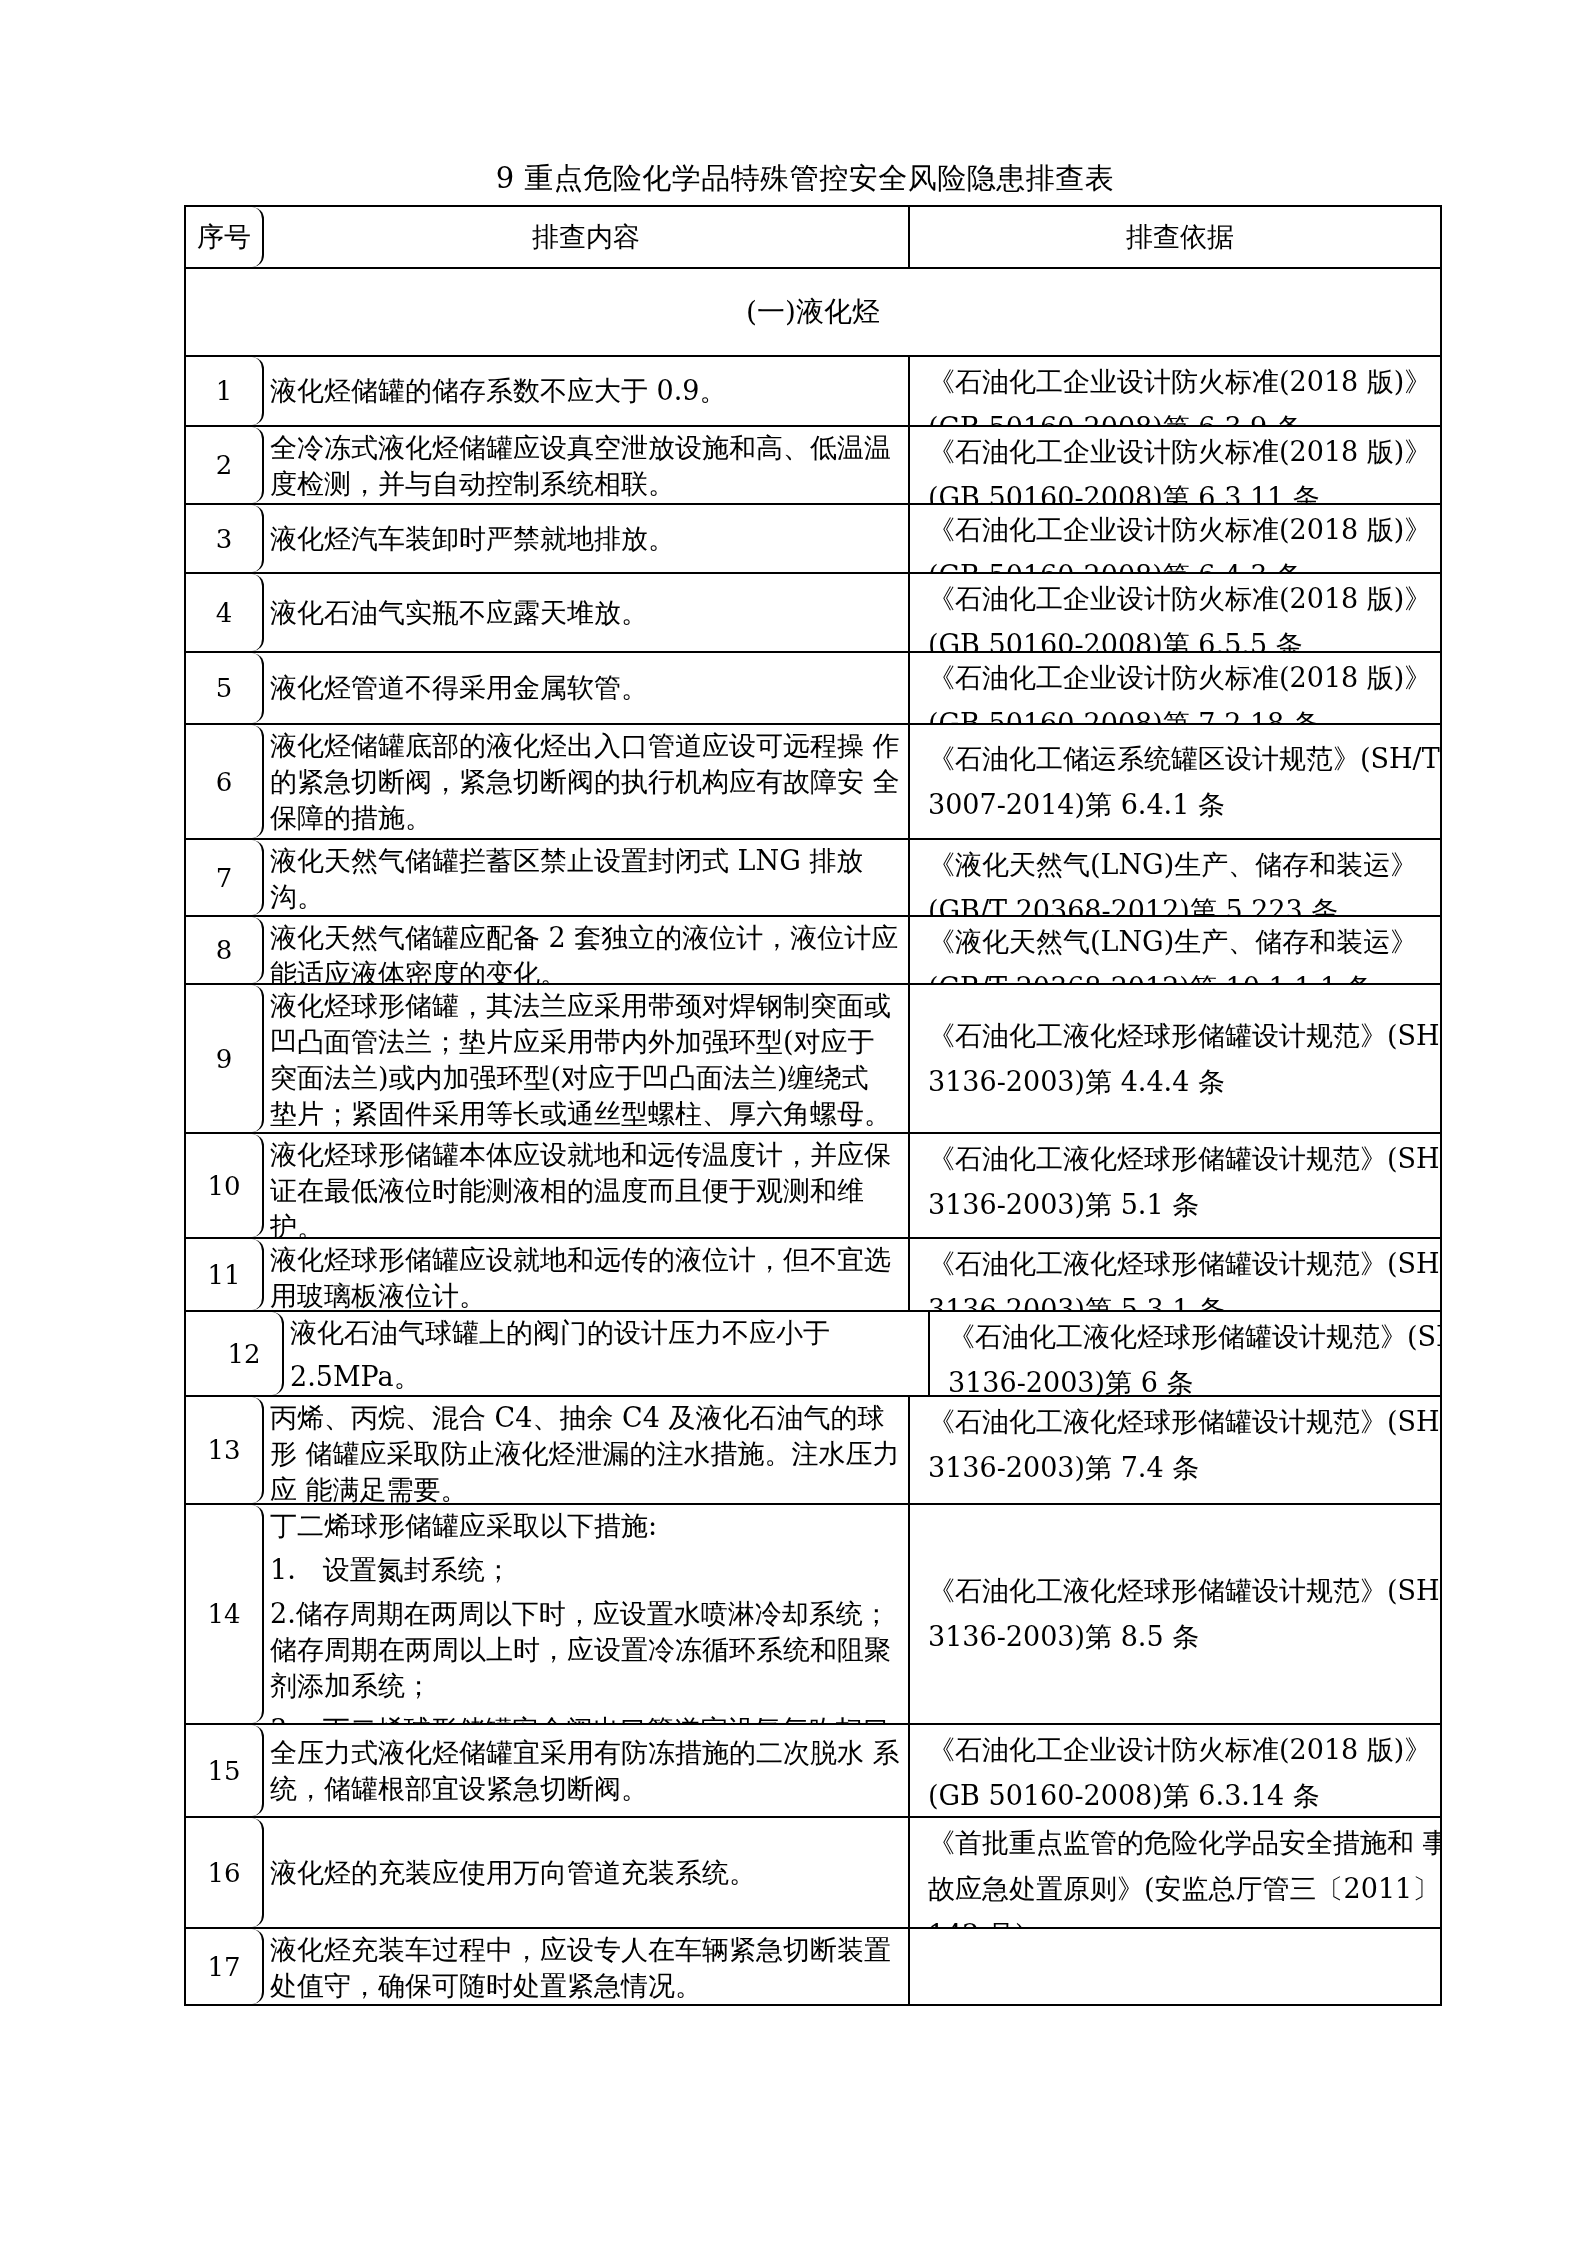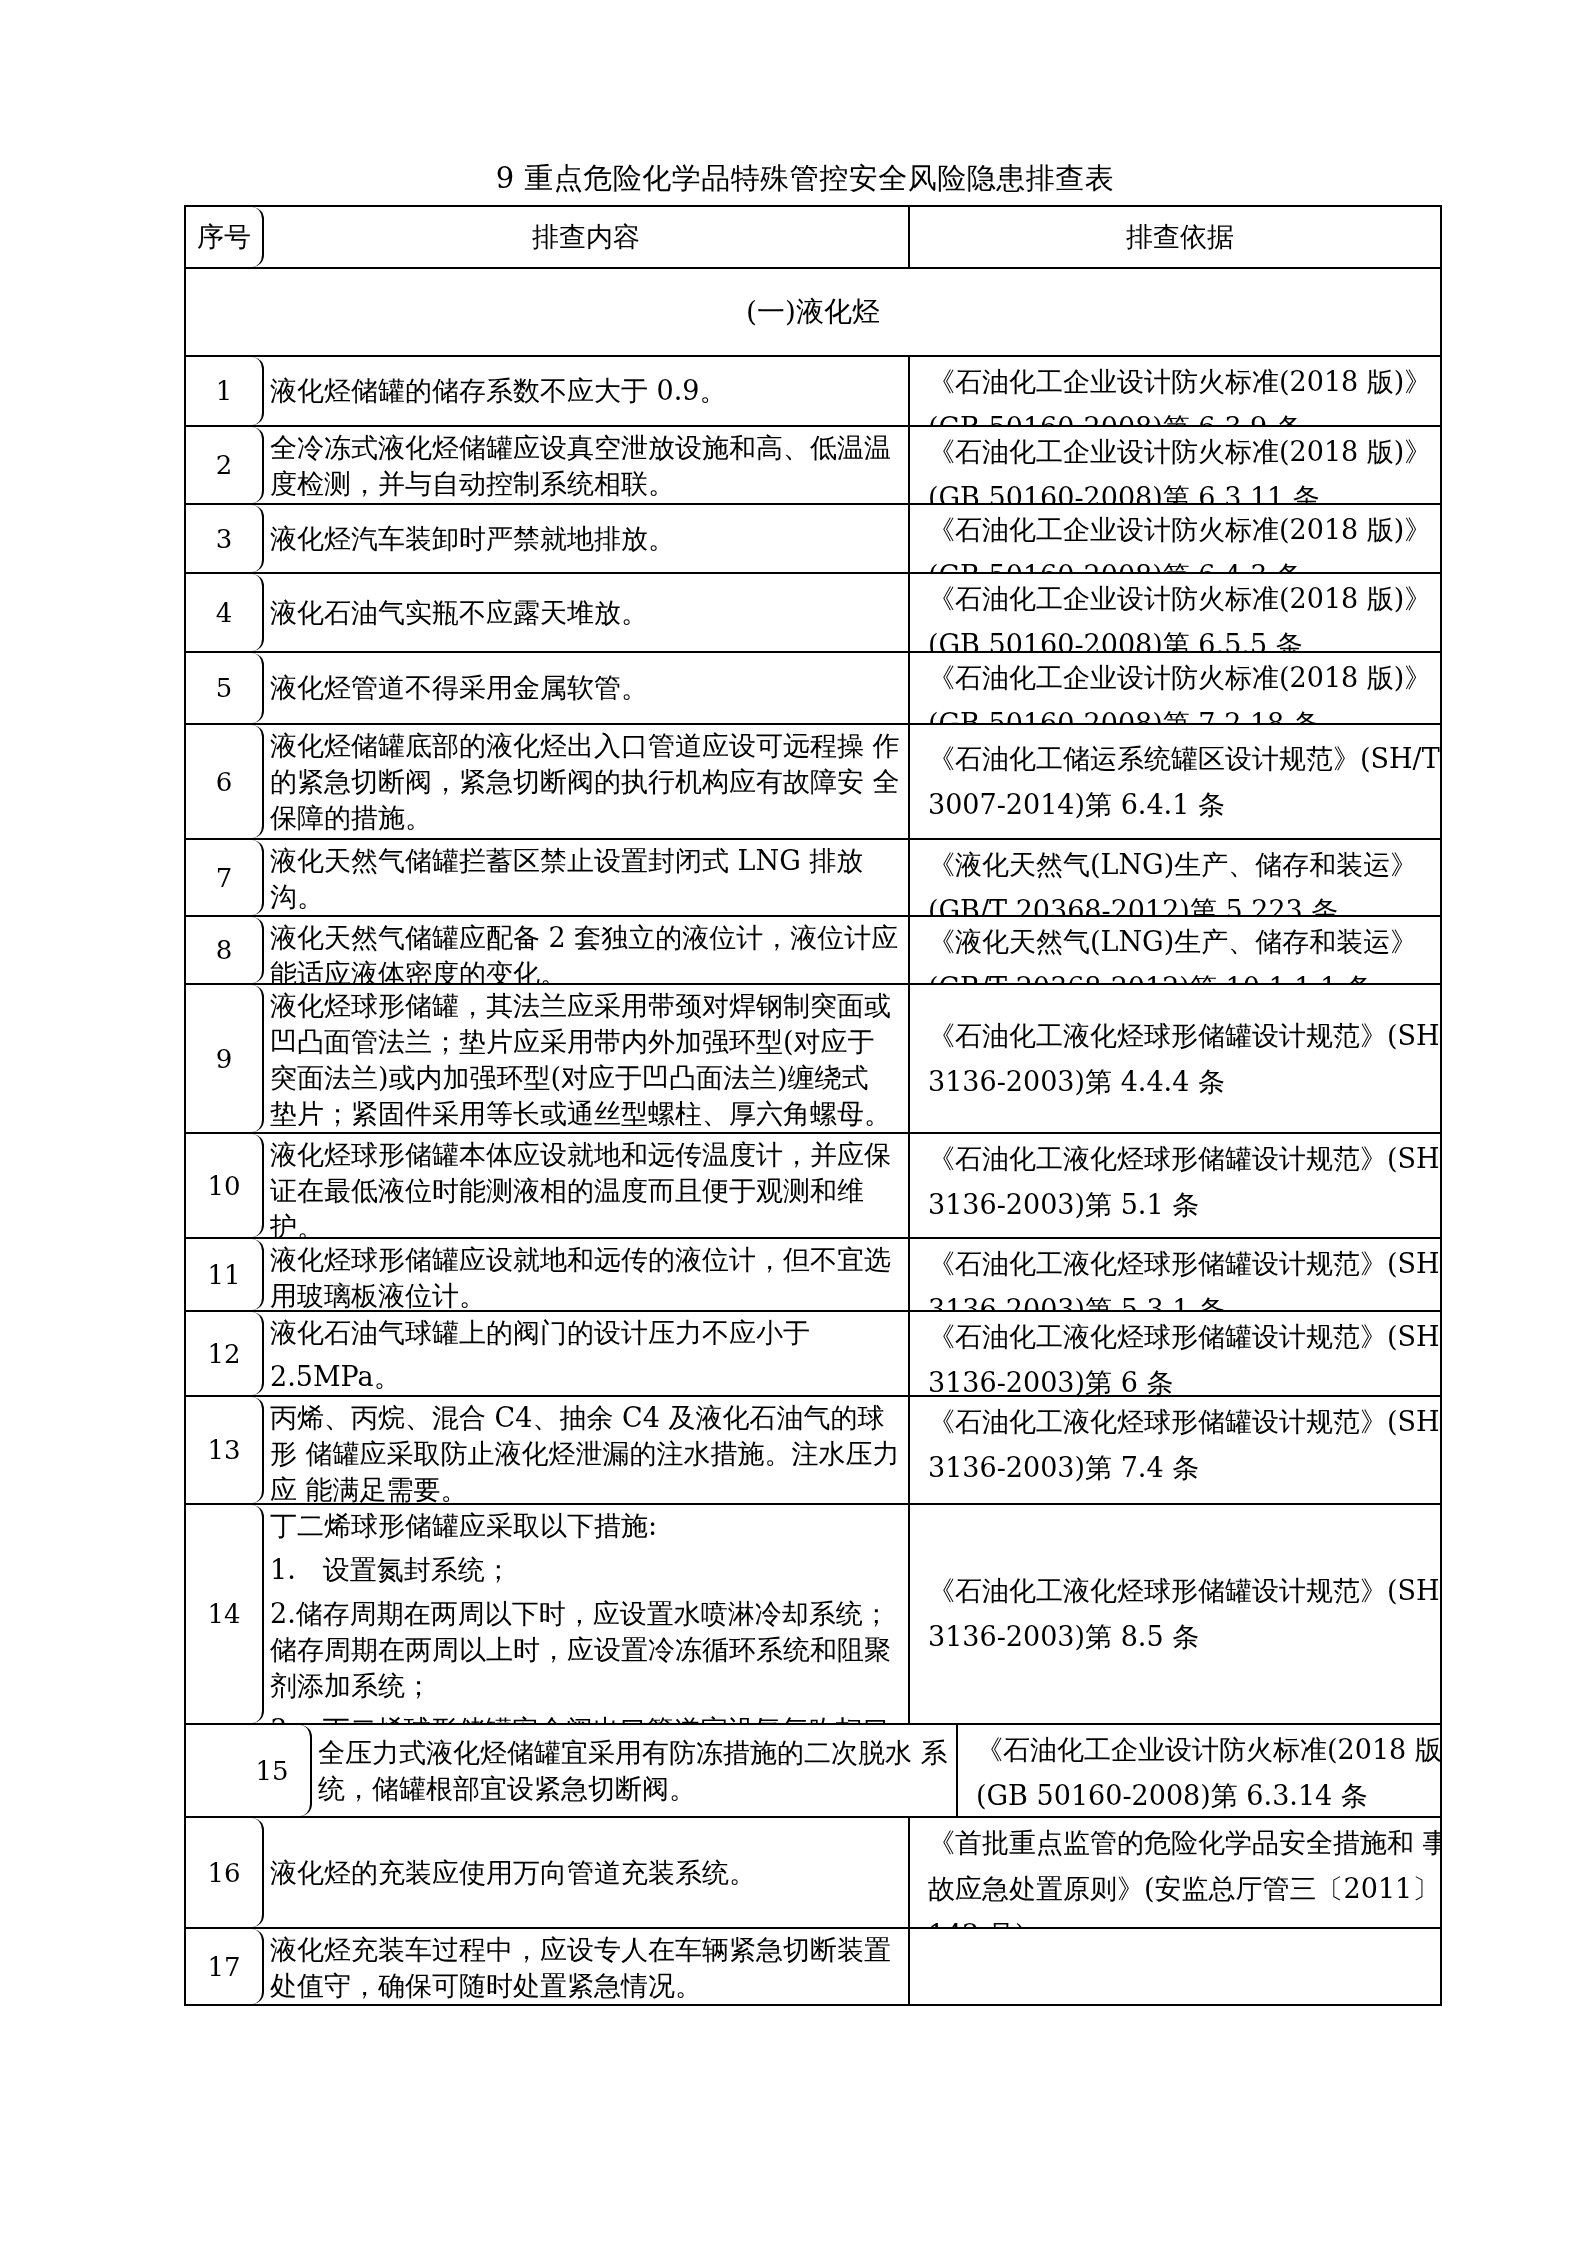--- a/index.html
+++ b/index.html
@@ -234,21 +234,21 @@
               <p>液化烃球形储罐应设就地和远传的液位计，但不宜选 用玻璃板液位计。</p>
             </div>
           </div>
           <div class="cell c3 basis-cell">
             <div class="inner basis-inner">
               <div class="basis-line">《石油化工液化烃球形储罐设计规范》(SH</div>
               <div class="basis-line">3136-2003)第 5.3.1 条</div>
             </div>
           </div>
         </div>
-        <div class="row body-row" style="height: 85px;">
+        <div class="row body-row" style="height: 85px; padding-left: 20px;">
           <div class="cell c1 num-cell">12</div>
           <div class="cell c2 content-cell">
             <div class="inner content-inner">
               <p>液化石油气球罐上的阀门的设计压力不应小于</p>
               <p>2.5MPa。</p>
             </div>
           </div>
           <div class="cell c3 basis-cell">
             <div class="inner basis-inner">
               <div class="basis-line">《石油化工液化烃球形储罐设计规范》(SH</div>
@@ -280,21 +280,21 @@
               <p>3.　丁二烯球形储罐安全阀出口管道宜设氮气吹扫口</p>
             </div>
           </div>
           <div class="cell c3 basis-cell v-center">
             <div class="inner basis-inner">
               <div class="basis-line">《石油化工液化烃球形储罐设计规范》(SH</div>
               <div class="basis-line">3136-2003)第 8.5 条</div>
             </div>
           </div>
         </div>
-        <div class="row body-row" style="height: 93px; padding-left: 48px;">
+        <div class="row body-row" style="height: 93px;">
           <div class="cell c1 num-cell">15</div>
           <div class="cell c2 content-cell v-center">
             <div class="inner content-inner">
               <p>全压力式液化烃储罐宜采用有防冻措施的二次脱水 系统，储罐根部宜设紧急切断阀。</p>
             </div>
           </div>
           <div class="cell c3 basis-cell">
             <div class="inner basis-inner">
               <div class="basis-line">《石油化工企业设计防火标准(2018 版)》</div>
               <div class="basis-line">(GB 50160-2008)第 6.3.14 条</div>

